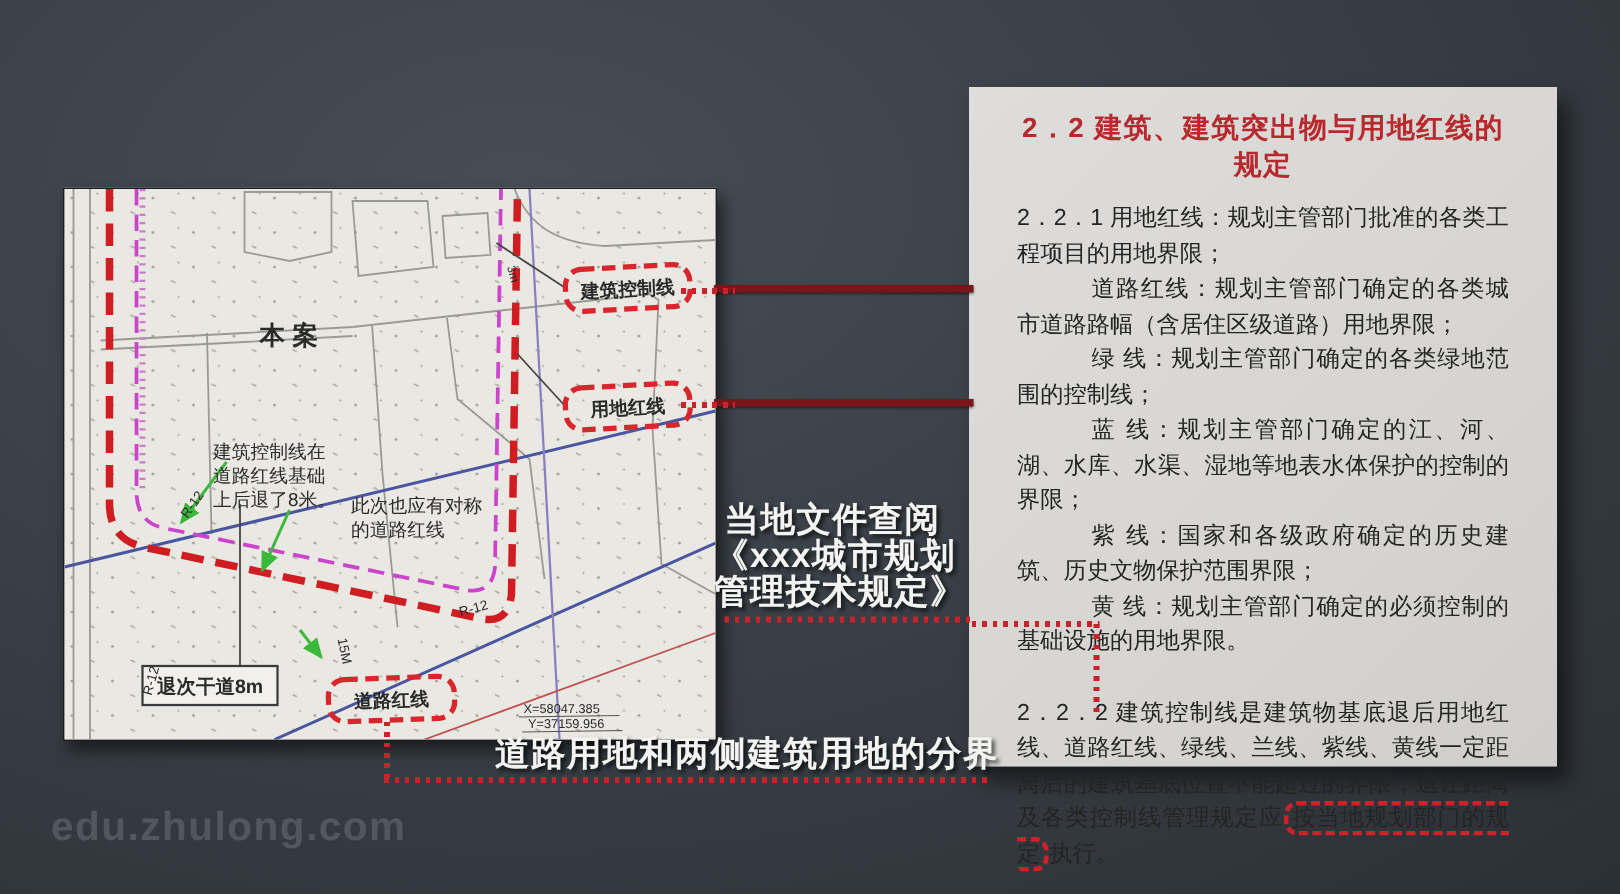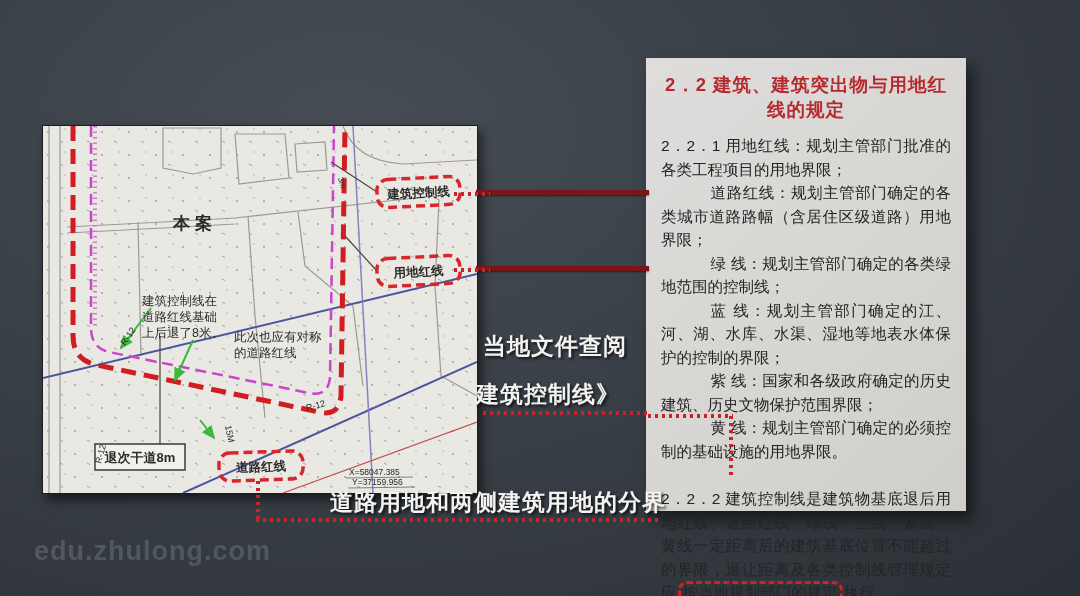--- a/index.html
+++ b/index.html
@@ -13,22 +13,22 @@
        border:1px solid #1a1d21;box-shadow:4px 6px 10px rgba(0,0,0,.55);background:#eae8e2;z-index:1;}
   
   .ann{position:absolute;color:#f3f3f1;font-weight:bold;font-size:23px;line-height:25px;
        text-shadow:2px 2px 3px rgba(0,0,0,.7);letter-spacing:1px;z-index:3;white-space:nowrap;}
   .uline{position:absolute;height:5px;background:#7a151a;box-shadow:0 1px 2px rgba(0,0,0,.5);z-index:3;}
   .rdots-h{position:absolute;height:4px;z-index:4;
        background-image:repeating-linear-gradient(90deg,#c8232a 0 3px,transparent 3px 7px);}
   .rdots-v{position:absolute;width:4px;z-index:4;
        background-image:repeating-linear-gradient(180deg,#c8232a 0 3px,transparent 3px 7px);}
   
-  .panel{position:absolute;left:646px;top:58px;width:320px;height:453px;box-sizing:border-box;
-       padding:12px 15px;background:linear-gradient(135deg,#dedddc 0%,#d6d5d1 60%,#cfcecb 100%);
+  .panel{position:absolute;left:646px;top:58px;width:392px;height:453px;box-sizing:border-box;
+       padding:12px 32px;background:linear-gradient(135deg,#dedddc 0%,#d6d5d1 60%,#cfcecb 100%);
        box-shadow:7px 9px 14px rgba(0,0,0,.55);z-index:2;}
   .panel-title{font-size:18.5px;font-weight:bold;color:#b8292e;text-align:center;
        letter-spacing:1px;margin:2px 0 12px 0;}
   .panel p{margin:0;font-size:15.5px;line-height:23.5px;color:#242424;text-align:justify;}
   .panel p.ind{text-indent:3.2em;}
   .panel p.gap{margin-top:24px;}
   .boxed{border:3px dashed #cf2127;border-radius:9px;padding:0 2px;margin:0 1px;}
   
   .watermark{position:absolute;left:34px;top:536px;font-size:27px;font-weight:bold;
        color:#6a7078;opacity:.55;letter-spacing:1px;z-index:2;}
@@ -135,21 +135,22 @@
     </svg>
   </div>
 
   <div class="rdots-h" style="left:454px;top:192px;width:36px;"></div>
   <div class="uline" style="left:476px;top:190px;width:173px;"></div>
 
   <div class="rdots-h" style="left:454px;top:268px;width:36px;"></div>
   <div class="uline" style="left:476px;top:266px;width:173px;"></div>
 
   <div class="ann" style="left:483px;top:334px;">当地文件查阅</div>
-  <div class="ann" style="left:476px;top:382px;">建筑控制线》</div>
+  <div class="ann" style="left:476px;top:358px;">《xxx城市规划</div>
+  <div class="ann" style="left:476px;top:382px;">管理技术规定》</div>
   <div class="rdots-h" style="left:483px;top:411px;width:165px;"></div>
   <div class="rdots-h" style="left:648px;top:414px;width:85px;"></div>
   <div class="rdots-v" style="left:729px;top:416px;height:62px;"></div>
 
   <div class="ann" style="left:330px;top:490px;">道路用地和两侧建筑用地的分界</div>
   <div class="rdots-h" style="left:256px;top:518px;width:402px;"></div>
   <div class="rdots-v" style="left:256px;top:481px;height:39px;"></div>
 
   <div class="panel">
     <div class="panel-title">2．2 建筑、建筑突出物与用地红线的规定</div>

